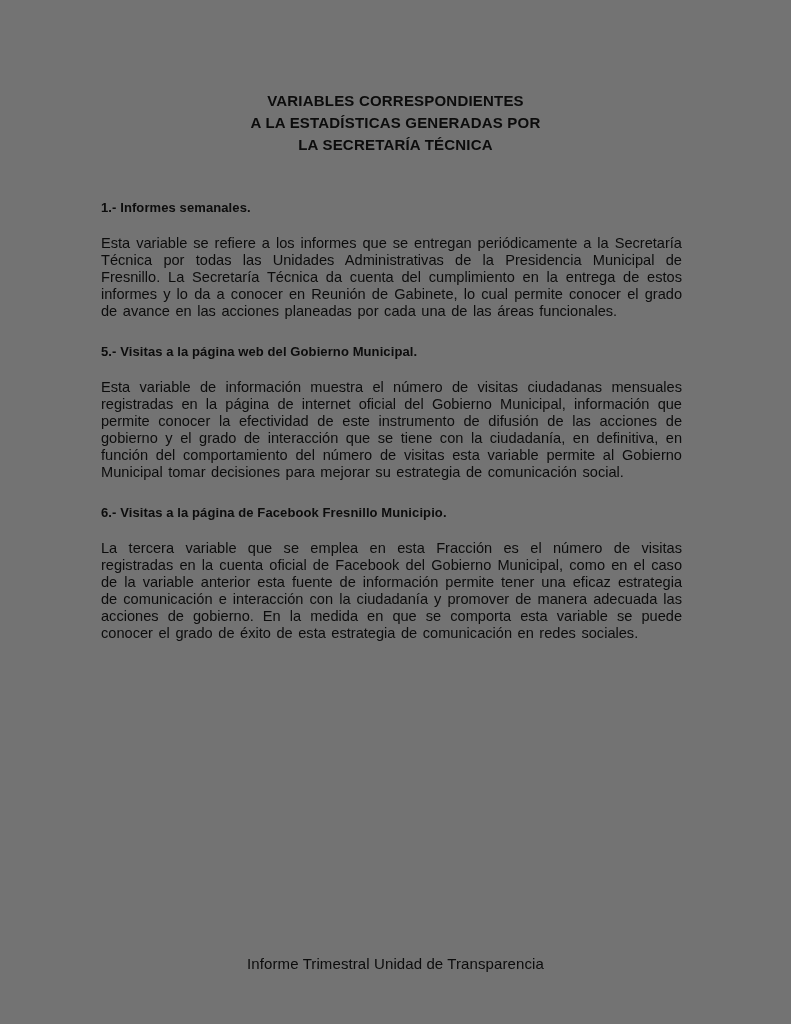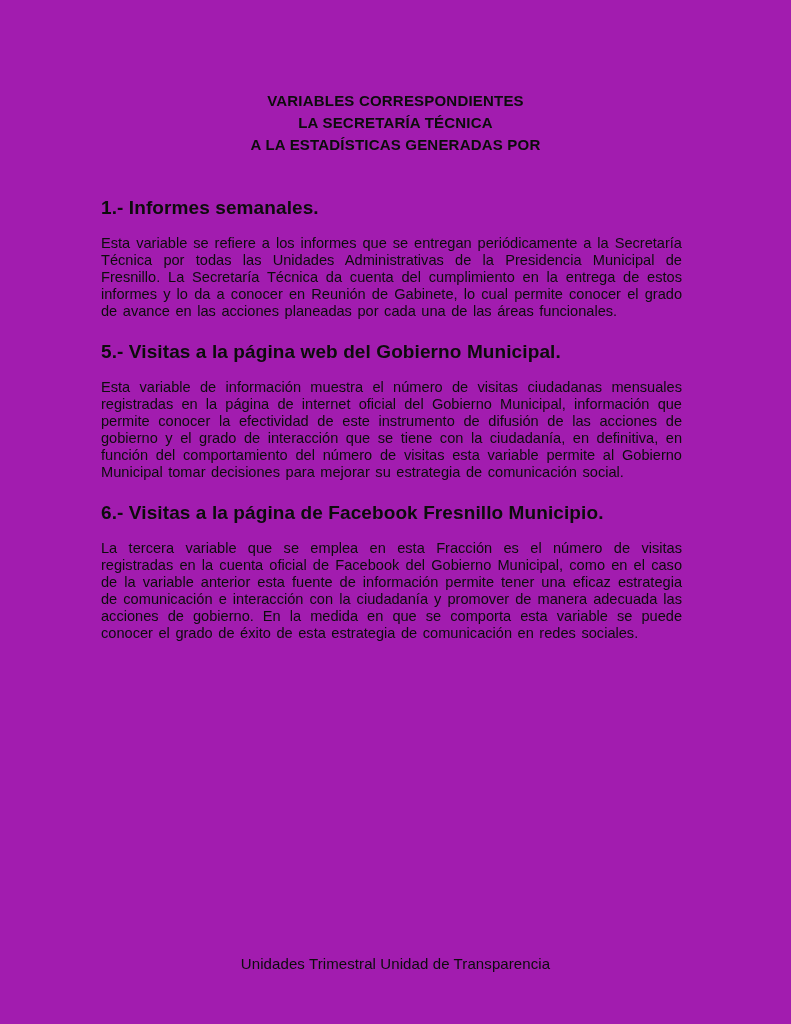--- a/index.html
+++ b/index.html
@@ -5,21 +5,21 @@
 <style>
   html, body {
     margin: 0;
     padding: 0;
     background: #ffffff;
   }
   .page {
     position: relative;
     width: 791px;
     height: 1024px;
-    background: #a21caf;
+    background: #737373;
     color: #0c0c0c;
     font-family: "Liberation Sans", sans-serif;
     overflow: hidden;
   }
   .doc-title {
     position: absolute;
     top: 90px;
     left: 0;
     width: 100%;
     text-align: center;
@@ -32,21 +32,21 @@
     position: absolute;
     top: 199px;
     left: 101px;
     width: 581px;
   }
   .doc-section {
     margin: 0;
     padding: 0;
   }
   .section-heading {
-    font-size: 19px;
+    font-size: 13px;
     font-weight: 700;
     line-height: 17px;
     margin: 0 0 19px 0;
     letter-spacing: 0.1px;
   }
   .section-paragraph {
     font-size: 14.6px;
     font-weight: 400;
     line-height: 17px;
     text-align: justify;
@@ -65,22 +65,22 @@
     letter-spacing: 0.1px;
   }
 </style>
 </head>
 <body>
 
 <div class="page">
 
   <header class="doc-title">
     <div>VARIABLES CORRESPONDIENTES</div>
+    <div>A LA ESTADÍSTICAS GENERADAS POR</div>
     <div>LA SECRETARÍA TÉCNICA</div>
-    <div>A LA ESTADÍSTICAS GENERADAS POR</div>
   </header>
 
   <main class="doc-body">
 
     <section class="doc-section">
       <h2 class="section-heading">1.- Informes semanales.</h2>
       <p class="section-paragraph">Esta variable se refiere a los informes que se entregan periódicamente a la Secretaría Técnica por todas las Unidades Administrativas de la Presidencia Municipal de Fresnillo. La Secretaría Técnica da cuenta del cumplimiento en la entrega de estos informes y lo da a conocer en Reunión de Gabinete, lo cual permite conocer el grado de avance en las acciones planeadas por cada una de las áreas funcionales.</p>
     </section>
 
     <section class="doc-section">
@@ -89,16 +89,16 @@
     </section>
 
     <section class="doc-section">
       <h2 class="section-heading">6.- Visitas a la página de Facebook Fresnillo Municipio.</h2>
       <p class="section-paragraph">La tercera variable que se emplea en esta Fracción es el número de visitas registradas en la cuenta oficial de Facebook del Gobierno Municipal, como en el caso de la variable anterior esta fuente de información permite tener una eficaz estrategia de comunicación e interacción con la ciudadanía y promover de manera adecuada las acciones de gobierno. En la medida en que se comporta esta variable se puede conocer el grado de éxito de esta estrategia de comunicación en redes sociales.</p>
     </section>
 
   </main>
 
   <footer class="doc-footer">
-    <span>Unidades Trimestral Unidad de Transparencia</span>
+    <span>Informe Trimestral Unidad de Transparencia</span>
   </footer>
 
 </div>
 
 </body></html>

